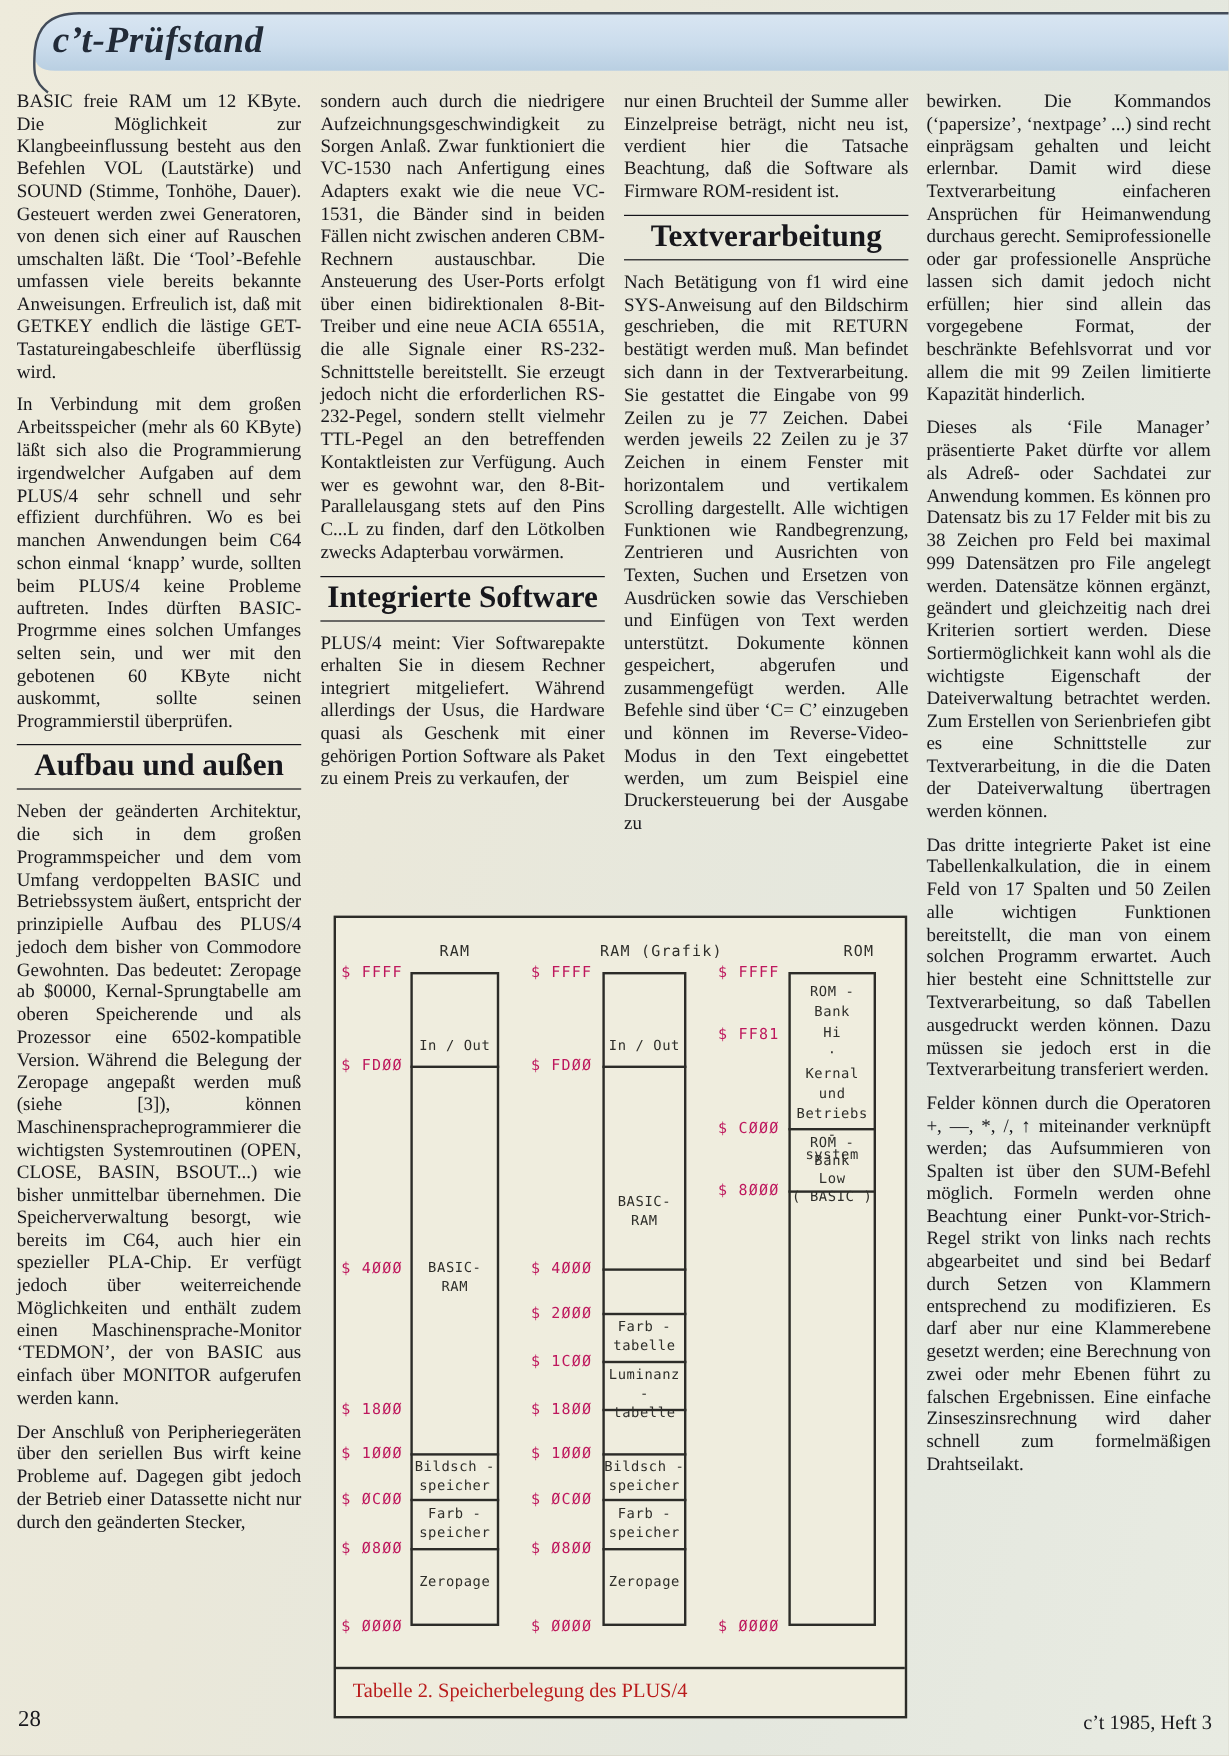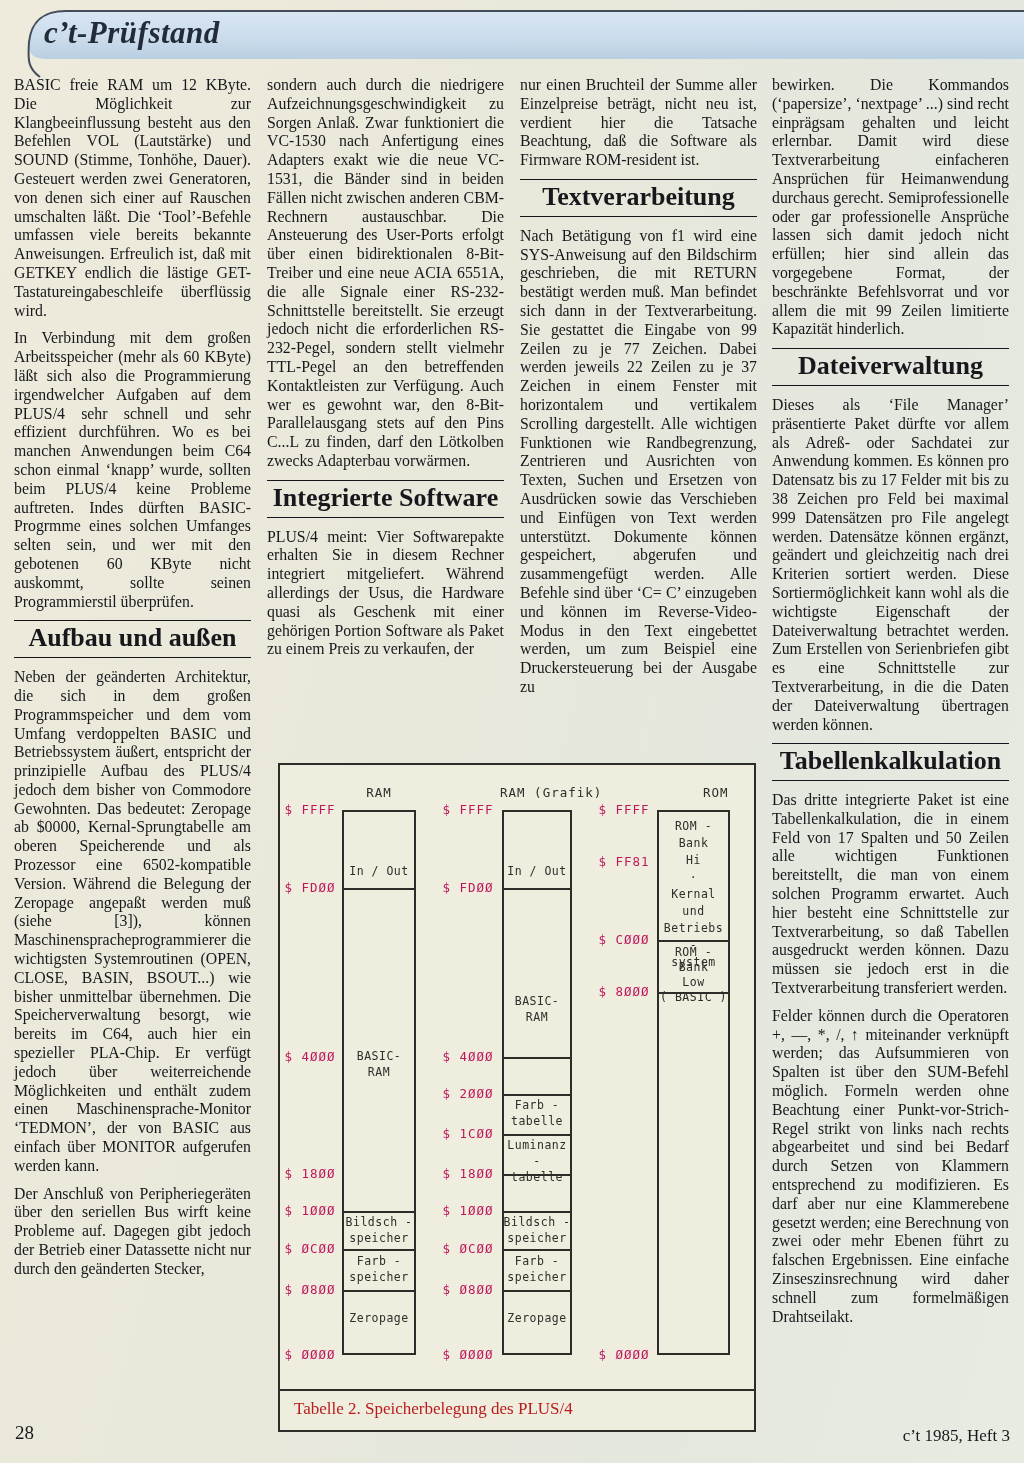--- a/index.html
+++ b/index.html
@@ -71,23 +71,21 @@
   </div>
 
   <div class="col col3">
     <p>nur einen Bruchteil der Summe aller Einzelpreise beträgt, nicht neu ist, verdient hier die Tatsache Beachtung, daß die Software als Firmware ROM-resident ist.</p>
     <h2 class="rule-heading">Textverarbeitung</h2>
     <p>Nach Betätigung von f1 wird eine SYS-Anweisung auf den Bildschirm geschrieben, die mit RETURN bestätigt werden muß. Man befindet sich dann in der Textverarbeitung. Sie gestattet die Eingabe von 99 Zeilen zu je 77 Zeichen. Dabei werden jeweils 22 Zeilen zu je 37 Zeichen in einem Fenster mit horizontalem und vertikalem Scrolling dargestellt. Alle wichtigen Funktionen wie Randbegrenzung, Zentrieren und Ausrichten von Texten, Suchen und Ersetzen von Ausdrücken sowie das Verschieben und Einfügen von Text werden unterstützt. Dokumente können gespeichert, abgerufen und zusammengefügt werden. Alle Befehle sind über ‘C= C’ einzugeben und können im Reverse-Video-Modus in den Text eingebettet werden, um zum Beispiel eine Druckersteuerung bei der Ausgabe zu</p>
   </div>
 
   <div class="col col4">
     <p>bewirken. Die Kommandos (‘papersize’, ‘nextpage’ ...) sind recht einprägsam gehalten und leicht erlernbar. Damit wird diese Textverarbeitung einfacheren Ansprüchen für Heimanwendung durchaus gerecht. Semiprofessionelle oder gar professionelle Ansprüche lassen sich damit jedoch nicht erfüllen; hier sind allein das vorgegebene Format, der beschränkte Befehlsvorrat und vor allem die mit 99 Zeilen limitierte Kapazität hinderlich.</p>
-    <h2 class="rule-heading">Dateiverwaltung</h2>
     <p>Dieses als ‘File Manager’ präsentierte Paket dürfte vor allem als Adreß- oder Sachdatei zur Anwendung kommen. Es können pro Datensatz bis zu 17 Felder mit bis zu 38 Zeichen pro Feld bei maximal 999 Datensätzen pro File angelegt werden. Datensätze können ergänzt, geändert und gleichzeitig nach drei Kriterien sortiert werden. Diese Sortiermöglichkeit kann wohl als die wichtigste Eigenschaft der Dateiverwaltung betrachtet werden. Zum Erstellen von Serienbriefen gibt es eine Schnittstelle zur Textverarbeitung, in die die Daten der Dateiverwaltung übertragen werden können.</p>
-    <h2 class="rule-heading">Tabellenkalkulation</h2>
     <p>Das dritte integrierte Paket ist eine Tabellenkalkulation, die in einem Feld von 17 Spalten und 50 Zeilen alle wichtigen Funktionen bereitstellt, die man von einem solchen Programm erwartet. Auch hier besteht eine Schnittstelle zur Textverarbeitung, so daß Tabellen ausgedruckt werden können. Dazu müssen sie jedoch erst in die Textverarbeitung transferiert werden.</p>
     <p>Felder können durch die Operatoren +, —, *, /, ↑ miteinander verknüpft werden; das Aufsummieren von Spalten ist über den SUM-Befehl möglich. Formeln werden ohne Beachtung einer Punkt-vor-Strich-Regel strikt von links nach rechts abgearbeitet und sind bei Bedarf durch Setzen von Klammern entsprechend zu modifizieren. Es darf aber nur eine Klammerebene gesetzt werden; eine Berechnung von zwei oder mehr Ebenen führt zu falschen Ergebnissen. Eine einfache Zinseszinsrechnung wird daher schnell zum formelmäßigen Drahtseilakt.</p>
   </div>
 
   <div class="diagram">
 
     <div class="d-title" style="left:60px;top:20px;width:78px;text-align:center;">RAM</div>
     <div class="d-title" style="left:220px;top:20px;width:160px;">RAM (Grafik)</div>
     <div class="d-title" style="left:379px;top:20px;width:100px;padding-left:44px;">ROM</div>
 

